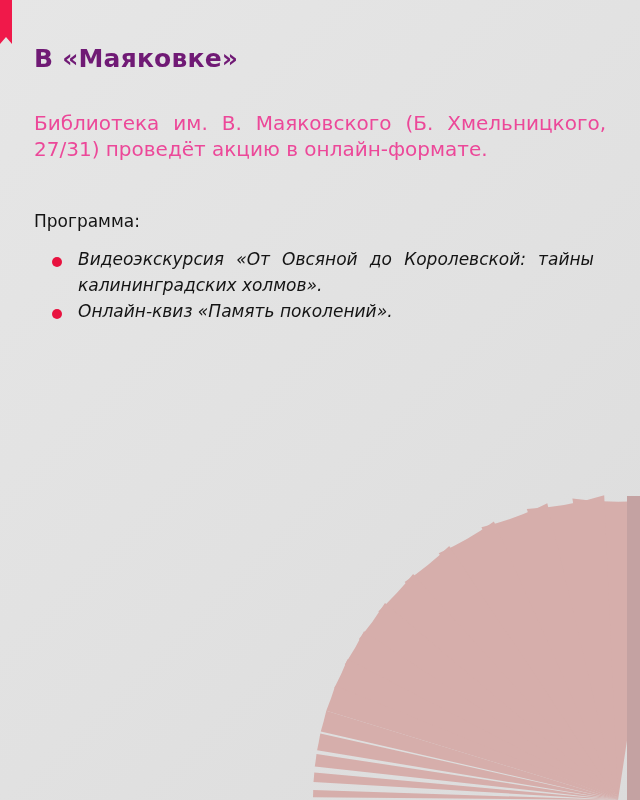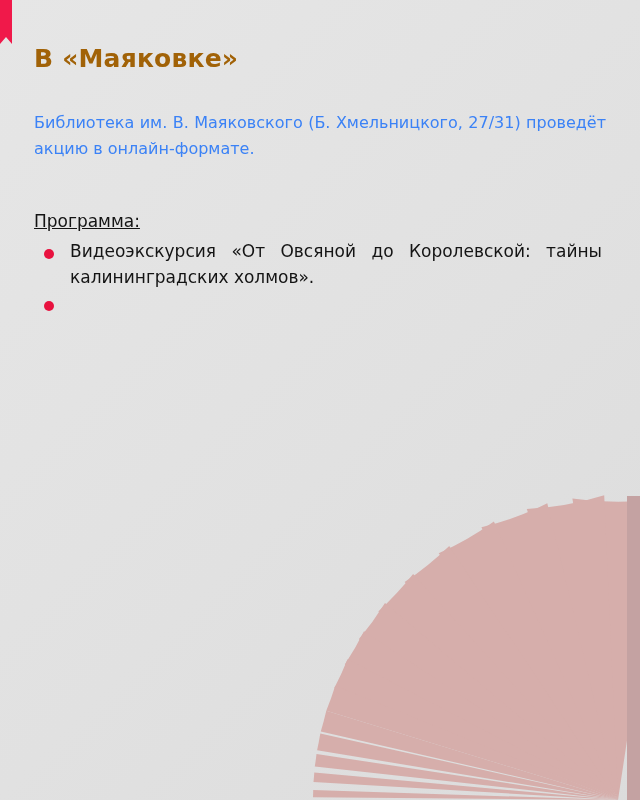--- a/index.html
+++ b/index.html
@@ -7,34 +7,34 @@
     width: 640px; height: 800px; overflow: hidden; position: relative;
     background: linear-gradient(135deg, #e6e6e6 0%, #e1e1e1 55%, #dcdcdc 100%);
     font-family: "DejaVu Sans", "Liberation Sans", sans-serif;
     color: #111;
   }
   .bookmark {
     position: absolute; left: 0; top: 0; width: 12px; height: 44px;
   }
   .title {
     position: absolute; left: 34px; top: 44px; margin: 0;
-    font-size: 25px; font-weight: bold; letter-spacing: 0.2px; color: #a16207;
+    font-size: 25px; font-weight: bold; letter-spacing: 0.2px; color: #701a75;
   }
   .intro {
     position: absolute; left: 34px; top: 110px; width: 572px;
-    font-size: 16px; line-height: 26px; color: #3b82f6;
+    font-size: 20px; line-height: 26px; color: #ec4899;
   }
   .intro p { margin: 0; text-align: justify; }
   .intro p.last { text-align-last: left; }
   .program {
     position: absolute; left: 34px; top: 208px; width: 572px;
     font-size: 17px; line-height: 26px; color: #141414;
   }
-  .program-heading { margin: 0; text-decoration: underline; }
-  .program ul { list-style: none; margin: 4px; padding: 0; }
+  .program-heading { margin: 0; }
+  .program ul { list-style: none; margin: 12px; padding: 0; font-style: italic; }
   .program li { position: relative; padding-left: 32px; text-align: justify; }
   .program li .dot {
     position: absolute; left: 6px; top: 11px; width: 10px; height: 10px; border-radius: 50%;
   }
   .fan { position: absolute; left: 0; top: 0; width: 640px; height: 800px; pointer-events: none; }
 </style>
 </head>
 <body>
 
 <svg class="bookmark" viewBox="0 0 12 44" preserveAspectRatio="none">
@@ -49,20 +49,21 @@
 
 <div class="program">
   <p class="program-heading">Программа:</p>
   <ul>
     <li>
       <span class="dot" style="background:#e8123f"></span>
       <span>Видеоэкскурсия «От Овсяной до Королевской: тайны калининградских холмов».</span>
     </li>
     <li>
       <span class="dot" style="background:#e8123f"></span>
+      <span>Онлайн-квиз «Память поколений».</span>
     </li>
   </ul>
 </div>
 
 <svg class="fan" viewBox="0 0 640 800">
   <g id="fan-rays" fill="#d6aeab">
       <path d="M618,800 L663.6,498.4 A305,305 0 0 1 572.4,498.4 Z"></path>
       <path d="M618,800 L604.2,495.3 A305,305 0 0 1 526.8,509.0 Z"></path>
       <path d="M618,800 L547.3,503.3 A305,305 0 0 1 481.4,527.3 Z"></path>
       <path d="M618,800 L493.9,521.4 A305,305 0 0 1 438.7,553.2 Z"></path>

